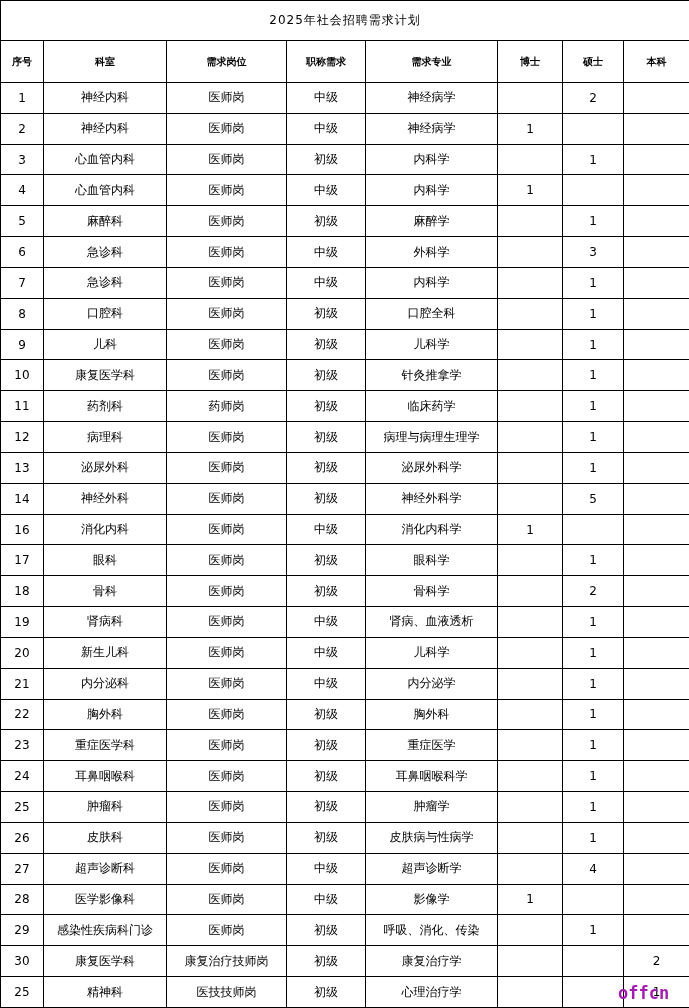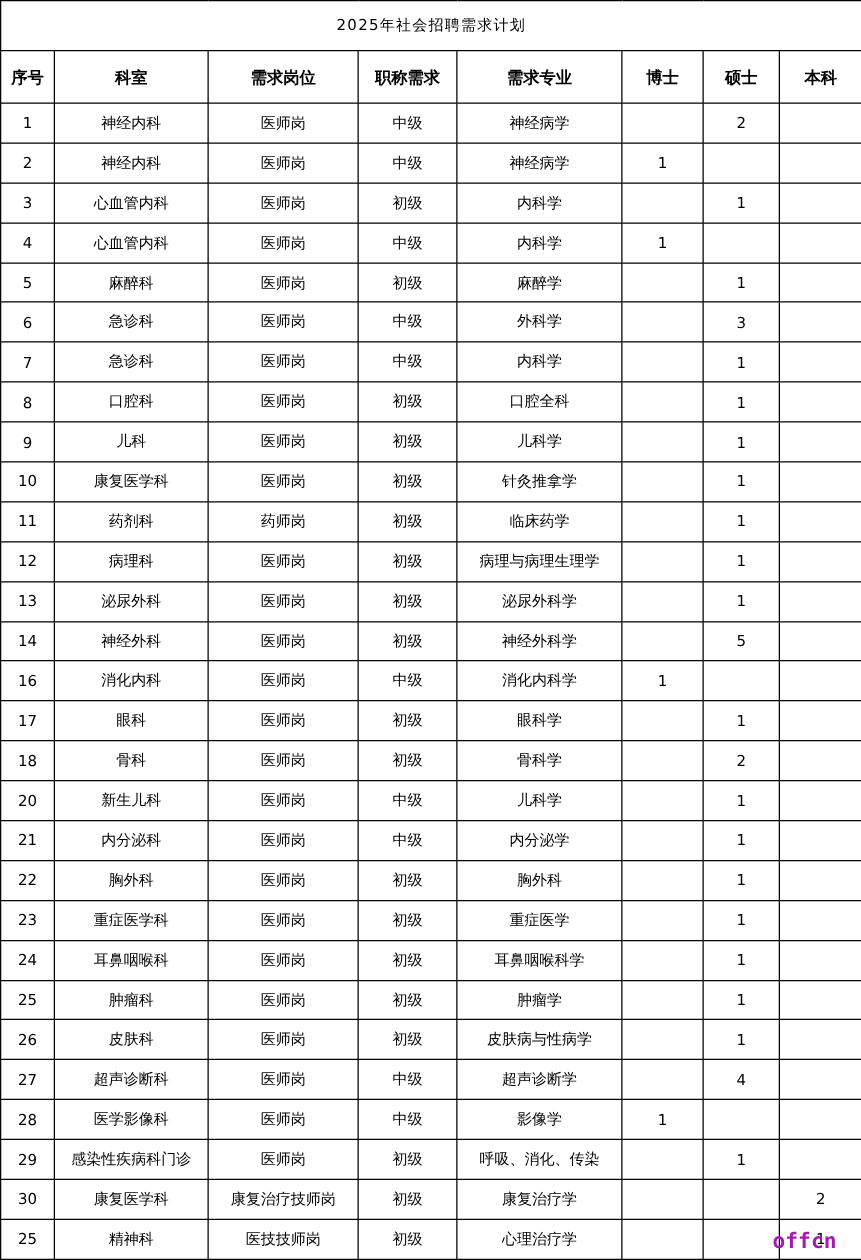--- a/index.html
+++ b/index.html
@@ -32,21 +32,21 @@
     white-space: nowrap;
   }
   td.title-cell {
     height: 40px;
     font-size: 20px;
     font-weight: normal;
     letter-spacing: 1px;
   }
   tr.header-row th {
     height: 42px;
-    font-size: 13px;
+    font-size: 10px;
     font-weight: bold;
     margin-left: 47px;
   }
   .watermark {
     position: absolute;
     left: 618px;
     top: 983px;
     font-family: "DejaVu Sans Mono", monospace;
     font-size: 17px;
     font-weight: bold;
@@ -249,20 +249,30 @@
           <td>18</td>
           <td>骨科</td>
           <td>医师岗</td>
           <td>初级</td>
           <td>骨科学</td>
           <td></td>
           <td>2</td>
           <td></td>
         </tr>
         <tr>
+          <td>19</td>
+          <td>肾病科</td>
+          <td>医师岗</td>
+          <td>中级</td>
+          <td>肾病、血液透析</td>
+          <td></td>
+          <td>1</td>
+          <td></td>
+        </tr>
+        <tr>
           <td>20</td>
           <td>新生儿科</td>
           <td>医师岗</td>
           <td>中级</td>
           <td>儿科学</td>
           <td></td>
           <td>1</td>
           <td></td>
         </tr>
         <tr>

